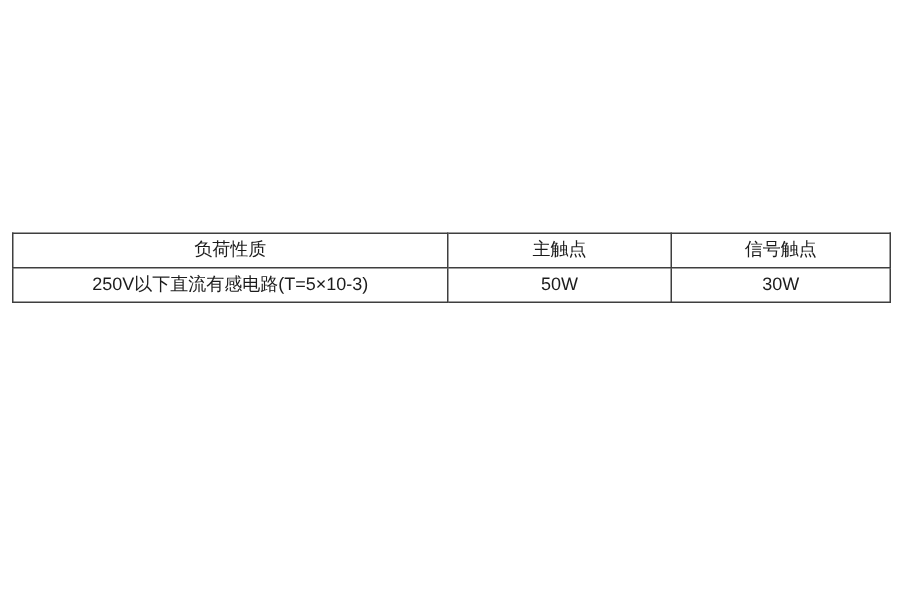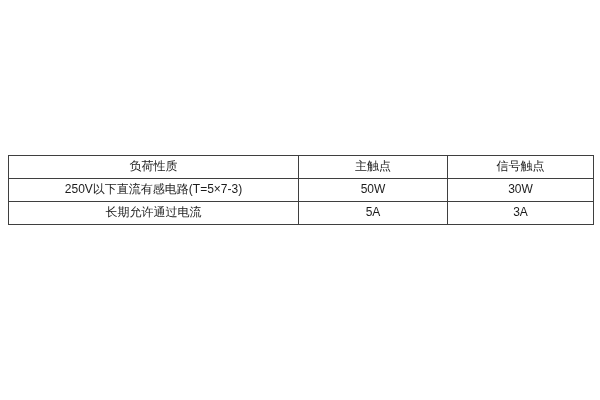--- a/index.html
+++ b/index.html
@@ -52,23 +52,18 @@
   </colgroup>
   <thead>
     <tr>
       <th>负荷性质</th>
       <th>主触点</th>
       <th>信号触点</th>
     </tr>
   </thead>
   <tbody>
     <tr>
-      <td>250V以下直流有感电路(T=5×7-3)</td>
+      <td>250V以下直流有感电路(T=5×10-3)</td>
       <td>50W</td>
       <td>30W</td>
-    </tr>
-    <tr>
-      <td>长期允许通过电流</td>
-      <td>5A</td>
-      <td>3A</td>
     </tr>
   </tbody>
 </table>
 
 </body></html>

